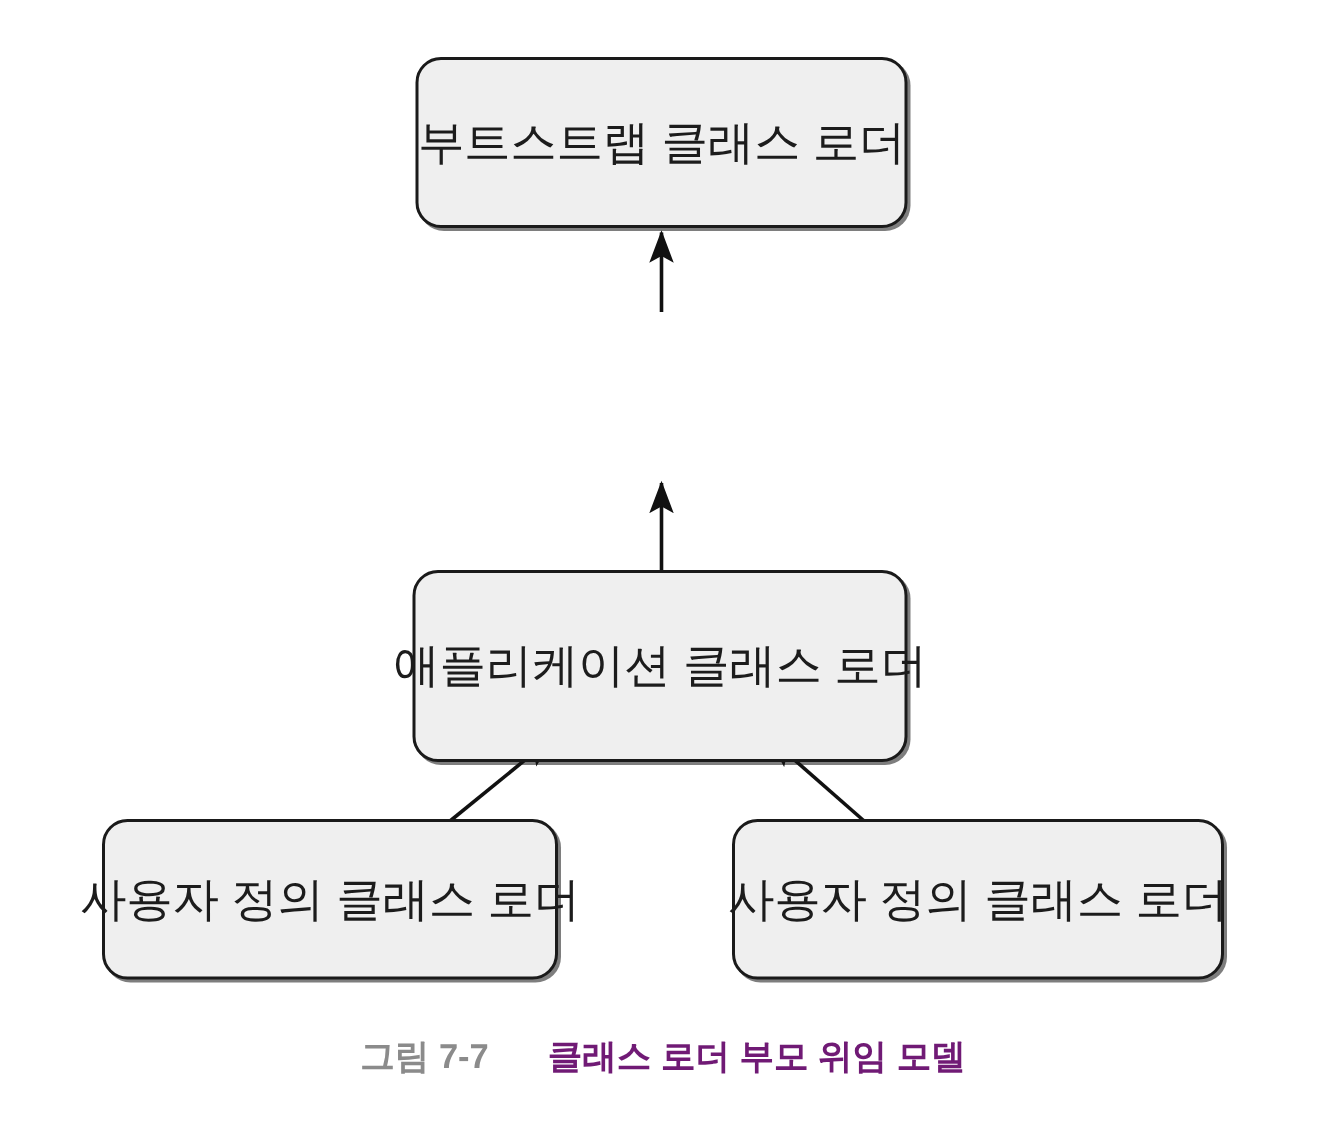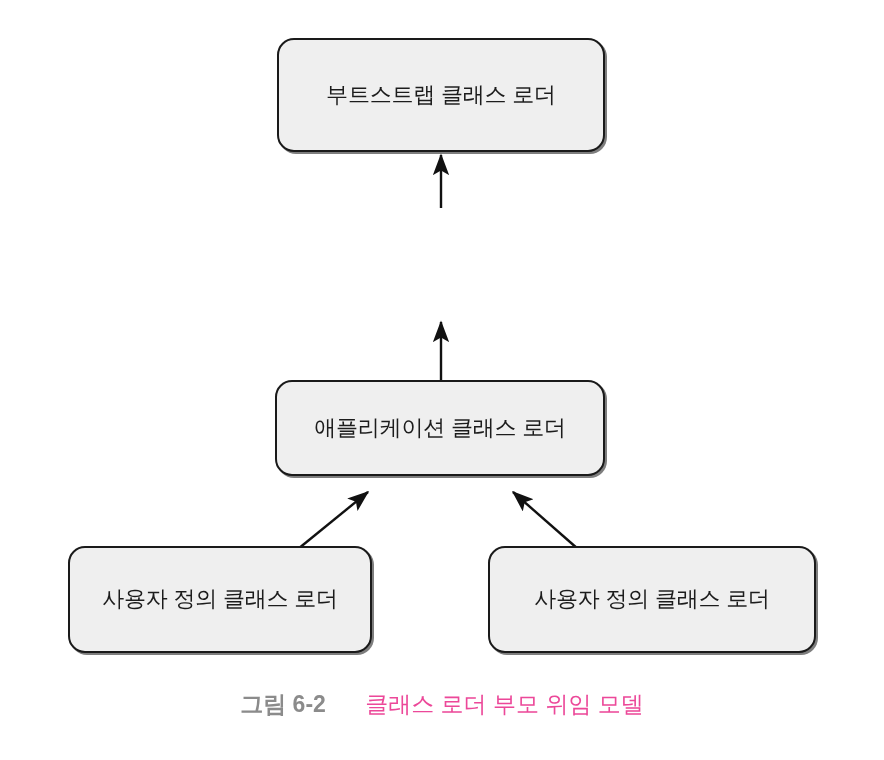--- a/index.html
+++ b/index.html
@@ -34,21 +34,21 @@
     background: #efefef;
     border: 2px solid #1a1a1a;
     border-radius: 17px;
     display: flex;
     align-items: center;
     justify-content: center;
     box-shadow: 2px 2px 0 0 rgba(20,20,20,0.55);
     z-index: 3;
   }
   .node-label {
-    font-size: 22px;
+    font-size: 31px;
     line-height: 1.2;
     color: #1c1c1c;
     font-weight: 400;
     letter-spacing: -0.2px;
     white-space: nowrap;
     text-align: center;
     user-select: none;
   }
   #box-bootstrap {
     left: 277px;
@@ -59,21 +59,21 @@
   #box-extension {
     left: 277px;
     top: 208px;
     width: 328px;
     height: 110px;
   }
   #box-application {
     left: 275px;
     top: 380px;
     width: 330px;
-    height: 96px;
+    height: 128px;
   }
   #box-custom-left {
     left: 68px;
     top: 546px;
     width: 304px;
     height: 107px;
   }
   #box-custom-right {
     left: 488px;
     top: 546px;
@@ -89,22 +89,22 @@
     font-size: 23px;
     line-height: 32px;
     white-space: nowrap;
     user-select: none;
   }
   .caption-number {
     color: #8b8b8b;
     font-weight: bold;
   }
   .caption-text {
-    color: #ec4899;
-    font-weight: 400;
+    color: #701a75;
+    font-weight: 700;
     margin-left: 33px;
   }
 </style>
 </head>
 <body>
 
 <div id="figure-root">
 
   <svg class="diagram-canvas" viewBox="0 0 884 760" xmlns="http://www.w3.org/2000/svg">
     <defs>
@@ -133,16 +133,16 @@
 
   <div class="node-box" id="box-custom-left">
     <span class="node-label">사용자 정의 클래스 로더</span>
   </div>
 
   <div class="node-box" id="box-custom-right">
     <span class="node-label">사용자 정의 클래스 로더</span>
   </div>
 
   <div class="caption">
-    <span class="caption-number">그림 6-2</span><span class="caption-text"> 클래스 로더 부모 위임 모델</span>
+    <span class="caption-number">그림 7-7</span><span class="caption-text"> 클래스 로더 부모 위임 모델</span>
   </div>
 
 </div>
 
 </body></html>

